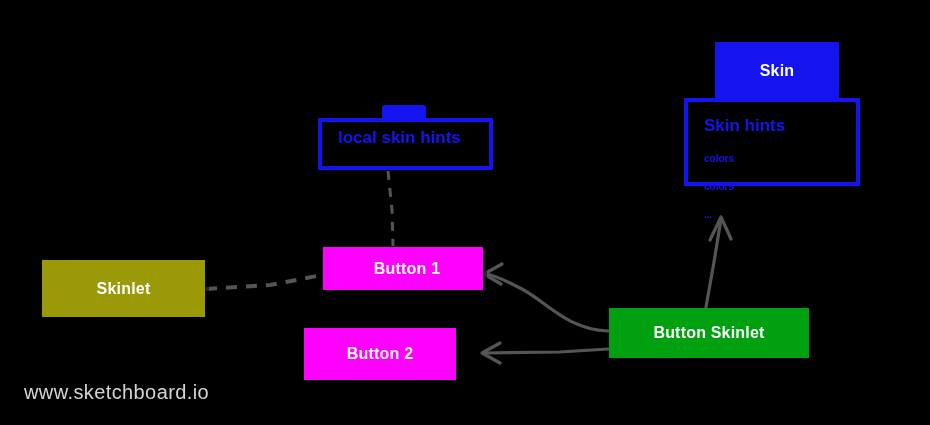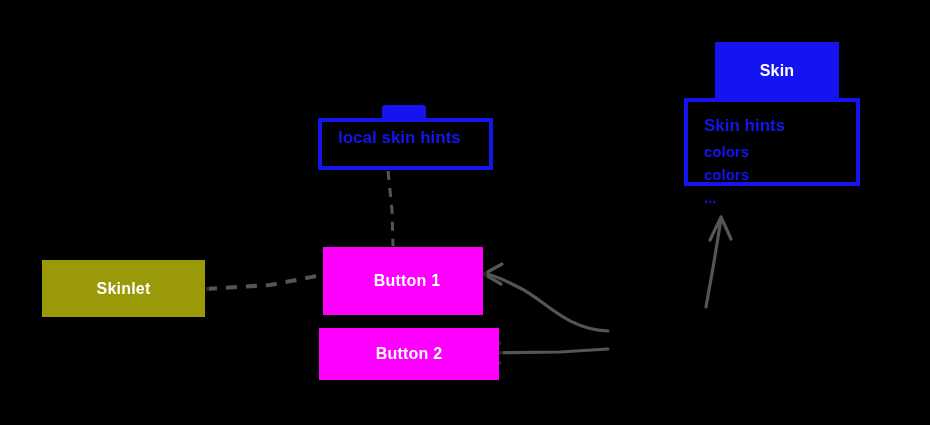--- a/index.html
+++ b/index.html
@@ -55,23 +55,23 @@
   }
   .note-title {
     color: #1414f0;
     font-weight: bold;
     font-size: 17px;
     line-height: 1.15;
   }
   .note-line {
     color: #1414f0;
     font-weight: bold;
-    font-size: 15px;
+    font-size: 10px;
     line-height: 1.0;
-    margin-top: 8px;
+    margin-top: 18px;
   }
 
   
   .note-tab {
     position: absolute;
     background: #1414f0;
     border-radius: 3px;
   }
 
   .watermark {
@@ -121,23 +121,27 @@
 
   <div class="node node-note" id="node-local-skin-hints" style="left: 318px; top: 118px; width: 175px; height: 52px; border-color: rgb(20, 20, 240); justify-content: center; align-items: flex-start; padding-top: 0px; padding-bottom: 12px;">
     <span class="note-title" id="local-hints-title">local skin hints</span>
   </div>
   <div class="note-tab" id="local-hints-tab" style="left: 382px; top: 105px; width: 44px; height: 16px; background: rgb(20, 20, 240);"></div>
 
   <div class="node node-solid" id="node-animator" style="left: 42px; top: 260px; width: 163px; height: 57px; background: rgb(154, 154, 9);">
     <span class="node-label">Skinlet</span>
   </div>
 
-  <div class="node node-solid" id="node-button1" style="left: 323px; top: 247px; width: 160px; height: 68px; background: rgb(255, 0, 255); padding-left: 8px;">
+  <div class="node node-solid" id="node-button1" style="left: 323px; top: 247px; width: 160px; height: 43px; background: rgb(255, 0, 255); padding-left: 8px;">
     <span class="node-label">Button 1</span>
   </div>
 
-  <div class="node node-solid" id="node-button2" style="left: 319px; top: 328px; width: 180px; height: 52px; background: rgb(255, 0, 255);">
+  <div class="node node-solid" id="node-button2" style="left: 304px; top: 328px; width: 152px; height: 52px; background: rgb(255, 0, 255);">
     <span class="node-label">Button 2</span>
   </div>
 
+  <div class="node node-solid" id="node-button-skinlet" style="left: 609px; top: 308px; width: 200px; height: 50px; background: rgb(0, 160, 17);">
+    <span class="node-label">Button Skinlet</span>
+  </div>
 
+  <div class="watermark" id="watermark" style="left: 24px; top: 381px; color: rgb(212, 212, 212);">www.sketchboard.io</div>
 
 </div>
 
 </body></html>

